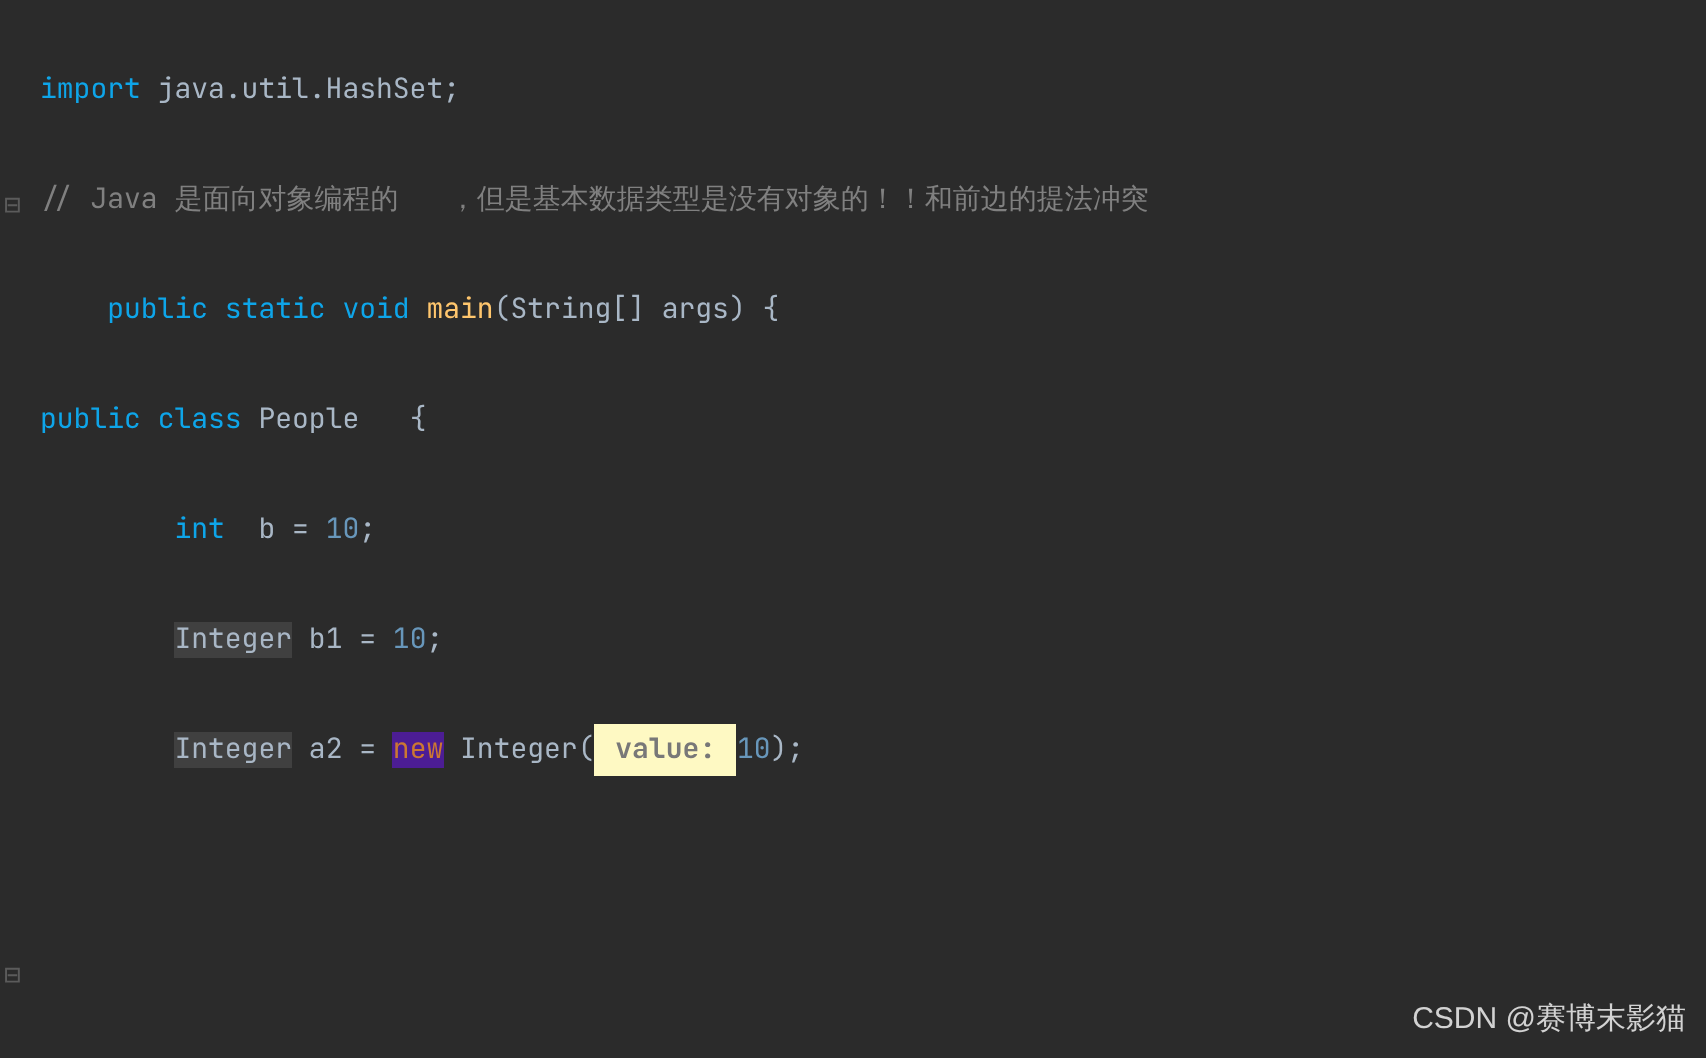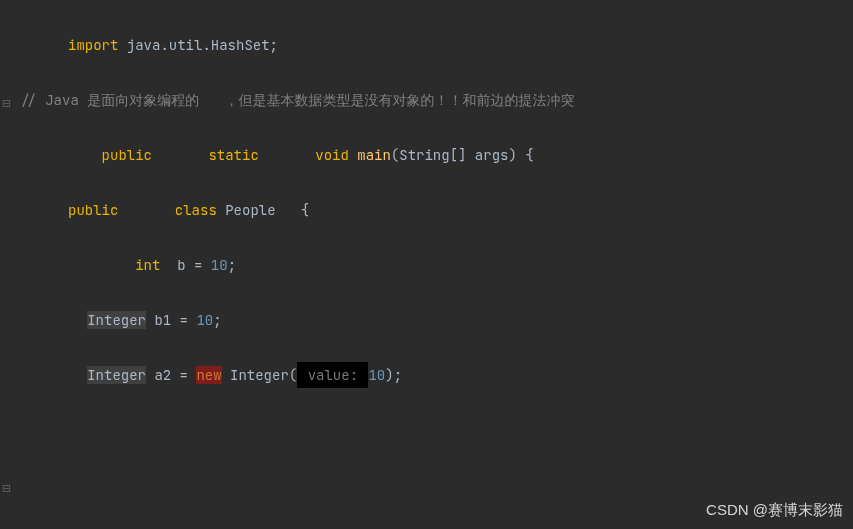--- a/index.html
+++ b/index.html
@@ -12,27 +12,27 @@
     width: 853px;
     height: 529px;
     overflow: hidden;
     position: relative;
   }
   .editor {
     padding: 4px 0 0 20px;
     color: #a9b7c6;
     white-space: pre;
   }
-  .kw { color: #eab308; margin-left: 48px; }
+  .kw { color: #0ea5e9; }
   .num { color: #6897bb; }
   .comment { color: #808080; }
   .method { color: #ffc66d; }
-  .hint { background:#000000; color:#787878; padding:4px 2px; }
+  .hint { background:#fef9c3; color:#787878; padding:4px 2px;font-weight:bold; }
   .hlty { background:#404040; }
-  .hlnew { background:#7f1d1d; color:#cc7832; }
+  .hlnew { background:#4c1d95; color:#cc7832; }
   .gutter {
     position: absolute;
     left: 2px;
     top: 90px;
     color: #5b5b5b;
   }
   .gutter.b { top: 475px; }
   .watermark {
     position: absolute;
     right: 10px;

